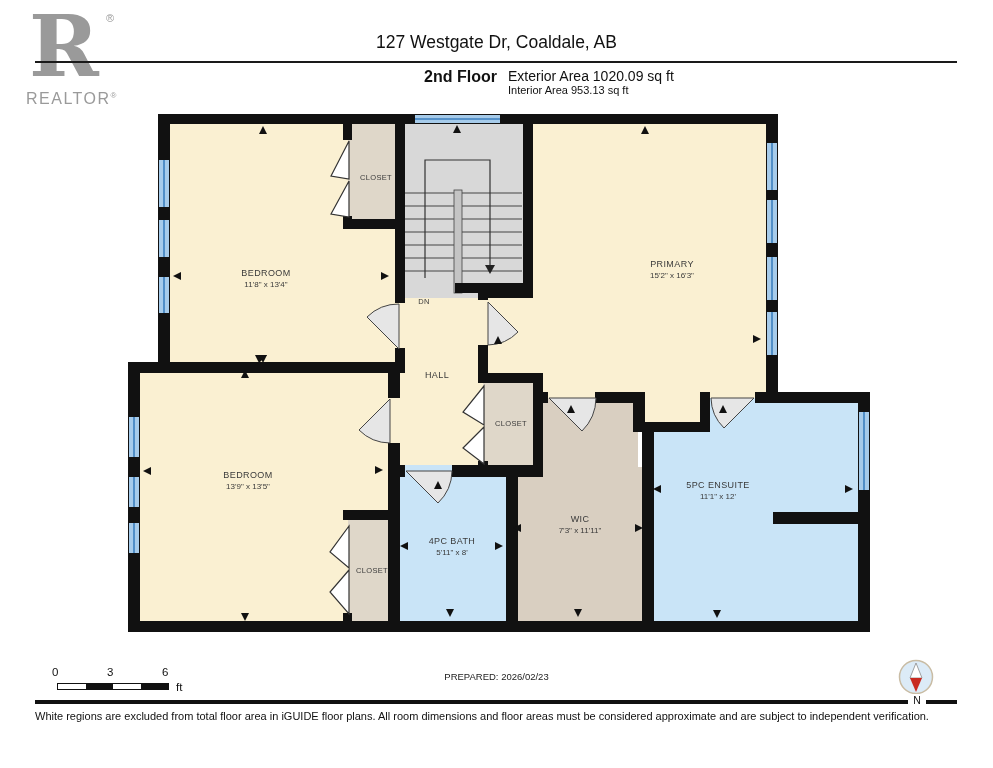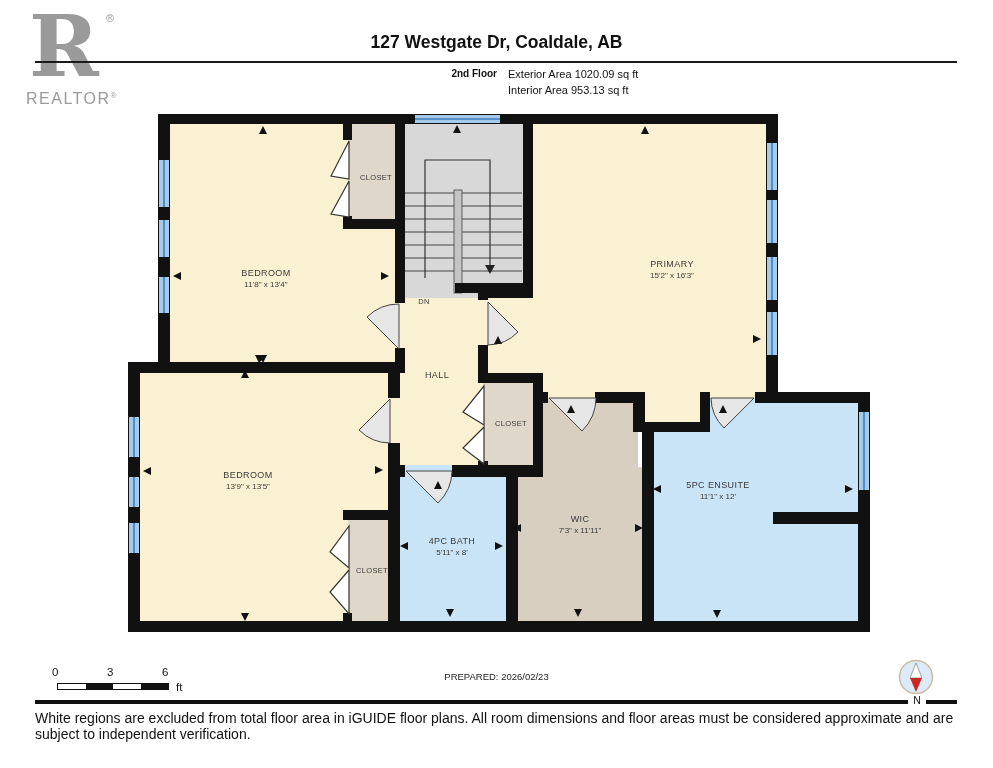--- a/index.html
+++ b/index.html
@@ -5,36 +5,36 @@
   html,body{margin:0;padding:0;background:#ffffff;}
   #page{position:relative;width:993px;height:768px;background:#fff;overflow:hidden;
         font-family:"Liberation Sans",sans-serif;color:#111;}
   .abs{position:absolute;}
   
   #logo{left:8px;top:4px;width:112px;text-align:center;}
   #logo .bigR{font-family:"DejaVu Serif",serif;font-weight:bold;font-size:84px;line-height:86px;color:#9a9a9a;display:block;}
   #logo .regTop{position:absolute;right:6px;top:8px;font-size:11px;color:#9a9a9a;}
   #logo .brand{font-size:16px;letter-spacing:1.5px;color:#9a9a9a;margin-left:16px;}
   #logo .brand sup{font-size:8px;}
-  #title{left:0;right:0;top:32px;text-align:center;font-size:17.5px;font-weight:bold;}
+  #title{left:0;right:0;top:32px;text-align:center;font-size:17.5px;font-weight:normal;}
   #hline{left:35px;top:61px;width:922px;height:2px;background:#1a1a1a;}
-  #floorlabel{left:0;top:68px;width:497px;text-align:right;font-size:10px;font-weight:bold;}
-  #extarea{left:508px;top:68px;font-size:11px;}
+  #floorlabel{left:0;top:68px;width:497px;text-align:right;font-size:16px;font-weight:bold;}
+  #extarea{left:508px;top:68px;font-size:14px;}
   #intarea{left:508px;top:84px;font-size:11px;text-align:right;}
   
   #scalenums{left:50px;top:666px;width:130px;font-size:11.5px;}
   #scalenums span{position:absolute;top:0;}
   #sb0{left:2px;} #sb3{left:57px;} #sb6{left:112px;}
   #scalebar{left:57px;top:683px;width:112px;height:7px;border:1px solid #111;box-sizing:border-box;
             background:linear-gradient(90deg,#fff 0 25%,#111 25% 50%,#fff 50% 75%,#111 75% 100%);}
   #scaleft{left:176px;top:681px;font-size:11.5px;}
   #prepared{left:0;right:0;top:671px;text-align:center;font-size:9.5px;color:#222;}
   #northlabel{left:908px;top:694px;width:18px;text-align:center;font-size:10.5px;background:#fff;z-index:3;}
   #thickline{left:35px;top:700px;width:922px;height:4px;background:#111;z-index:2;}
-  #disclaimer{left:35px;top:710px;width:930px;font-size:14px;color:#111;}
+  #disclaimer{left:35px;top:710px;width:930px;font-size:11px;color:#111;}
   svg text{font-family:"Liberation Sans",sans-serif;fill:#3a3a3a;}
   .rname{font-size:9px;letter-spacing:.4px;}
   .rdims{font-size:8px;}
   .rsmall{font-size:7.5px;letter-spacing:.3px;}
 </style>
 </head>
 <body>
 
 <div id="page">
 

